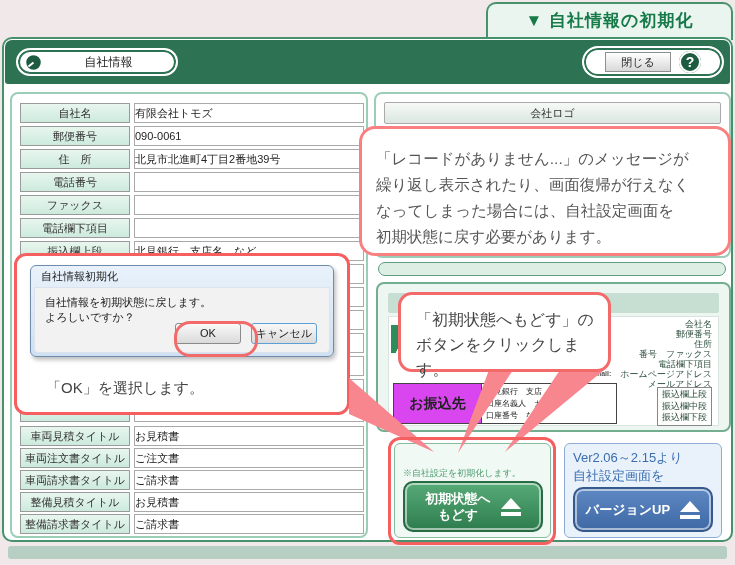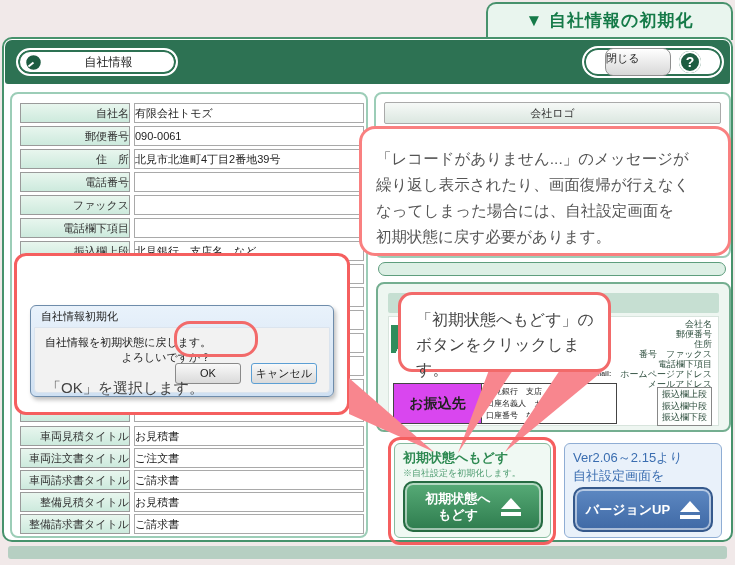--- a/index.html
+++ b/index.html
@@ -14,34 +14,34 @@
 
   
   .window { left:2px; top:37px; width:731px; height:505px; background:#fff;
     border:2px solid #47926c; border-radius:10px; }
   .titlebar { left:5px; top:40px; width:725px; height:44px; background:#2d7253; border-radius:7px 7px 3px 3px; }
   .pill { background:#fff; border:2px solid #fff; box-shadow:inset 0 0 0 2px #2d7253; border-radius:16px;
     display:flex; align-items:center; }
   .pill-left { left:16px; top:48px; width:162px; height:28px; }
   .app-label { flex:1; text-align:center; font-size:12px; color:#222; padding-right:2px; }
   .pill-right { left:582px; top:46px; width:142px; height:32px; justify-content:center; gap:8px; }
-  .close-btn { width:66px; height:28px; background:linear-gradient(#ffffff,#d8d8d8); border:1px solid #8f8f8f;
-    border-radius:8px; font-size:11px; color:#222; line-height:18px; }
+  .close-btn { width:66px; height:20px; background:linear-gradient(#ffffff,#d8d8d8); border:1px solid #8f8f8f;
+    border-radius:0; font-size:11px; color:#222; text-align:center; line-height:18px; }
   .help-circle { width:22px; height:22px; border-radius:50%; background:#1d5c41; color:#fff; font-weight:bold;
     font-size:14px; text-align:center; line-height:22px; box-shadow:0 0 0 2px #fff inset; }
 
   
   .bottom-strip { left:8px; top:546px; width:719px; height:13px; background:#b6cfc2; border-radius:3px; }
 
   
   .form-box { left:10px; top:92px; width:358px; height:446px; background:#fff;
     border:2px solid #9ccdb7; border-radius:8px; }
   .row { position:absolute; left:0; width:354px; height:20px; }
   .rlabel { position:absolute; left:8px; width:110px; height:20px; background:linear-gradient(#e8f6ee,#cdeadd);
-    border:1px solid #9a9a9a; font-size:11px; color:#333; text-align:right; line-height:18px; overflow:hidden; }
+    border:1px solid #9a9a9a; font-size:11px; color:#333; text-align:center; line-height:18px; overflow:hidden; }
   .rfield { position:absolute; left:122px; width:230px; height:20px; background:#fff; border:1px solid #a9a9a9;
     font-size:11px; color:#222; line-height:18px; overflow:hidden; white-space:nowrap; }
 
   
   .logo-box { left:374px; top:92px; width:357px; height:166px; background:#fff; border:2px solid #9ccdb7; border-radius:8px; }
   .logo-header { position:absolute; left:8px; top:8px; width:337px; height:22px;
     background:linear-gradient(#f6f9f7,#dbe7e0); border:1px solid #aaa; border-radius:2px;
     font-size:11px; color:#333; text-align:center; line-height:20px; }
 
   
@@ -80,25 +80,25 @@
 
   
   .bubble { left:398px; top:292px; width:213px; height:80px; background:#fff; border:3px solid #f26a6a;
     border-radius:14px; z-index:6; font-size:16px; color:#444; line-height:25px; padding:12px 0 0 15px;
     white-space:pre-line; }
 
   
   .ok-callout { left:14px; top:253px; width:336px; height:162px; background:#fff;
     border:3px solid #f55f5f; border-radius:12px; z-index:4; }
   .dialog { left:30px; top:265px; width:304px; height:92px; background:linear-gradient(#e9f2fb,#cfe0f2);
-    border:1px solid #6e8cab; border-radius:6px; box-shadow:2px 3px 4px rgba(0,0,0,0.25); z-index:5;margin-top:40px; }
+    border:1px solid #6e8cab; border-radius:6px; box-shadow:2px 3px 4px rgba(0,0,0,0.25); z-index:5; }
   .dialog-title { position:absolute; left:10px; top:3px; font-size:11px; color:#222; }
   .dialog-body { position:absolute; left:3px; top:21px; right:3px; bottom:3px; background:#f2f2f2;
     border-radius:0 0 4px 4px; border:1px solid #dbe4ee; }
-  .dialog-msg { position:absolute; left:10px; top:7px; font-size:11px; color:#222; line-height:15px; white-space:pre-line;text-align:right; }
+  .dialog-msg { position:absolute; left:10px; top:7px; font-size:11px; color:#222; line-height:15px; white-space:pre-line; }
   .dlg-btn { position:absolute; bottom:8px; width:66px; height:21px; background:linear-gradient(#f9f9f9,#dadada);
     border:1px solid #8a8a8a; border-radius:3px; font-size:11px; color:#222; text-align:center; line-height:19px; }
   .dlg-ok { right:88px; }
   .dlg-cancel { right:12px; border-color:#5c9fd4; }
   .ok-circle { left:174px; top:321px; width:84px; height:36px; border:3px solid #f26a6a; border-radius:16px; z-index:6; }
   .ok-note { left:46px; top:379px; font-size:15px; color:#444; z-index:5; }
 
   
   .arrow-svg { left:0; top:0; width:735px; height:565px; z-index:5; pointer-events:none; }
 
@@ -274,21 +274,20 @@
     <div class="dialog-msg">自社情報を初期状態に戻します。
 よろしいですか？</div>
     <div class="dlg-btn dlg-ok">OK</div>
     <div class="dlg-btn dlg-cancel">キャンセル</div>
   </div>
 </div>
 <div class="abs ok-circle"></div>
 <div class="abs ok-note">「OK」を選択します。</div>
 
 <div class="abs reset-panel">
-  <div class="reset-title">初期状態へもどす</div>
   <div class="reset-note">※自社設定を初期化します。</div>
   <div class="big-btn btn-green">
     <span class="btn-label">初期状態へ
 もどす</span>
     <span class="eject">
         <span class="tri"></span>
         <span class="bar"></span>
       </span>
   </div>
 </div>

